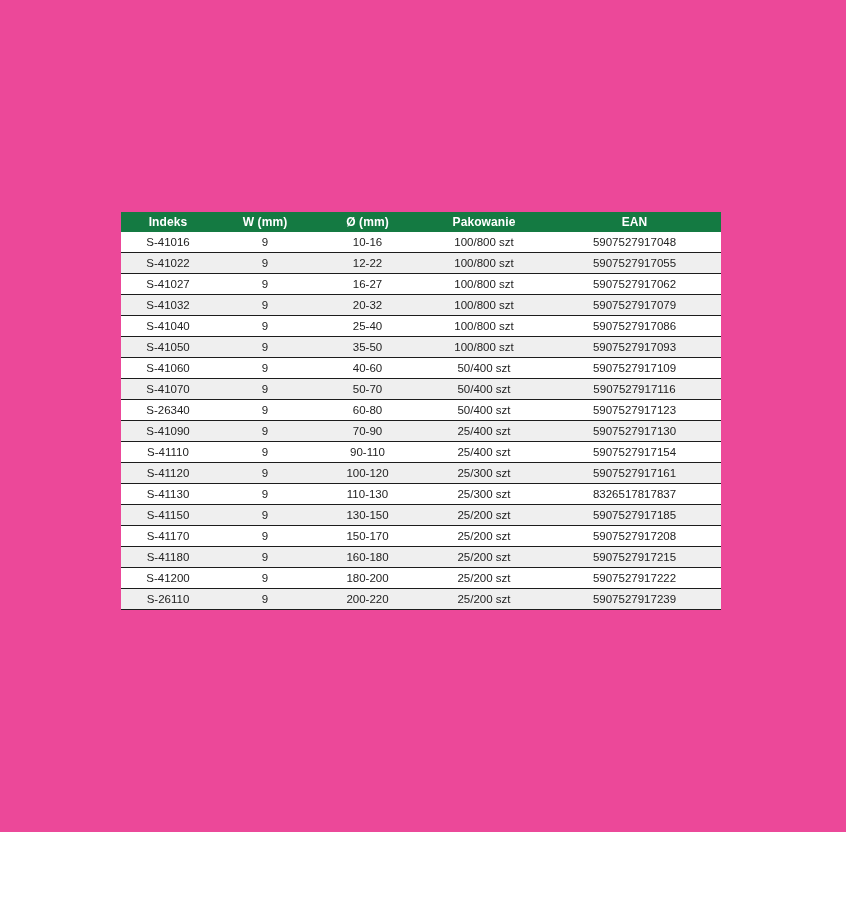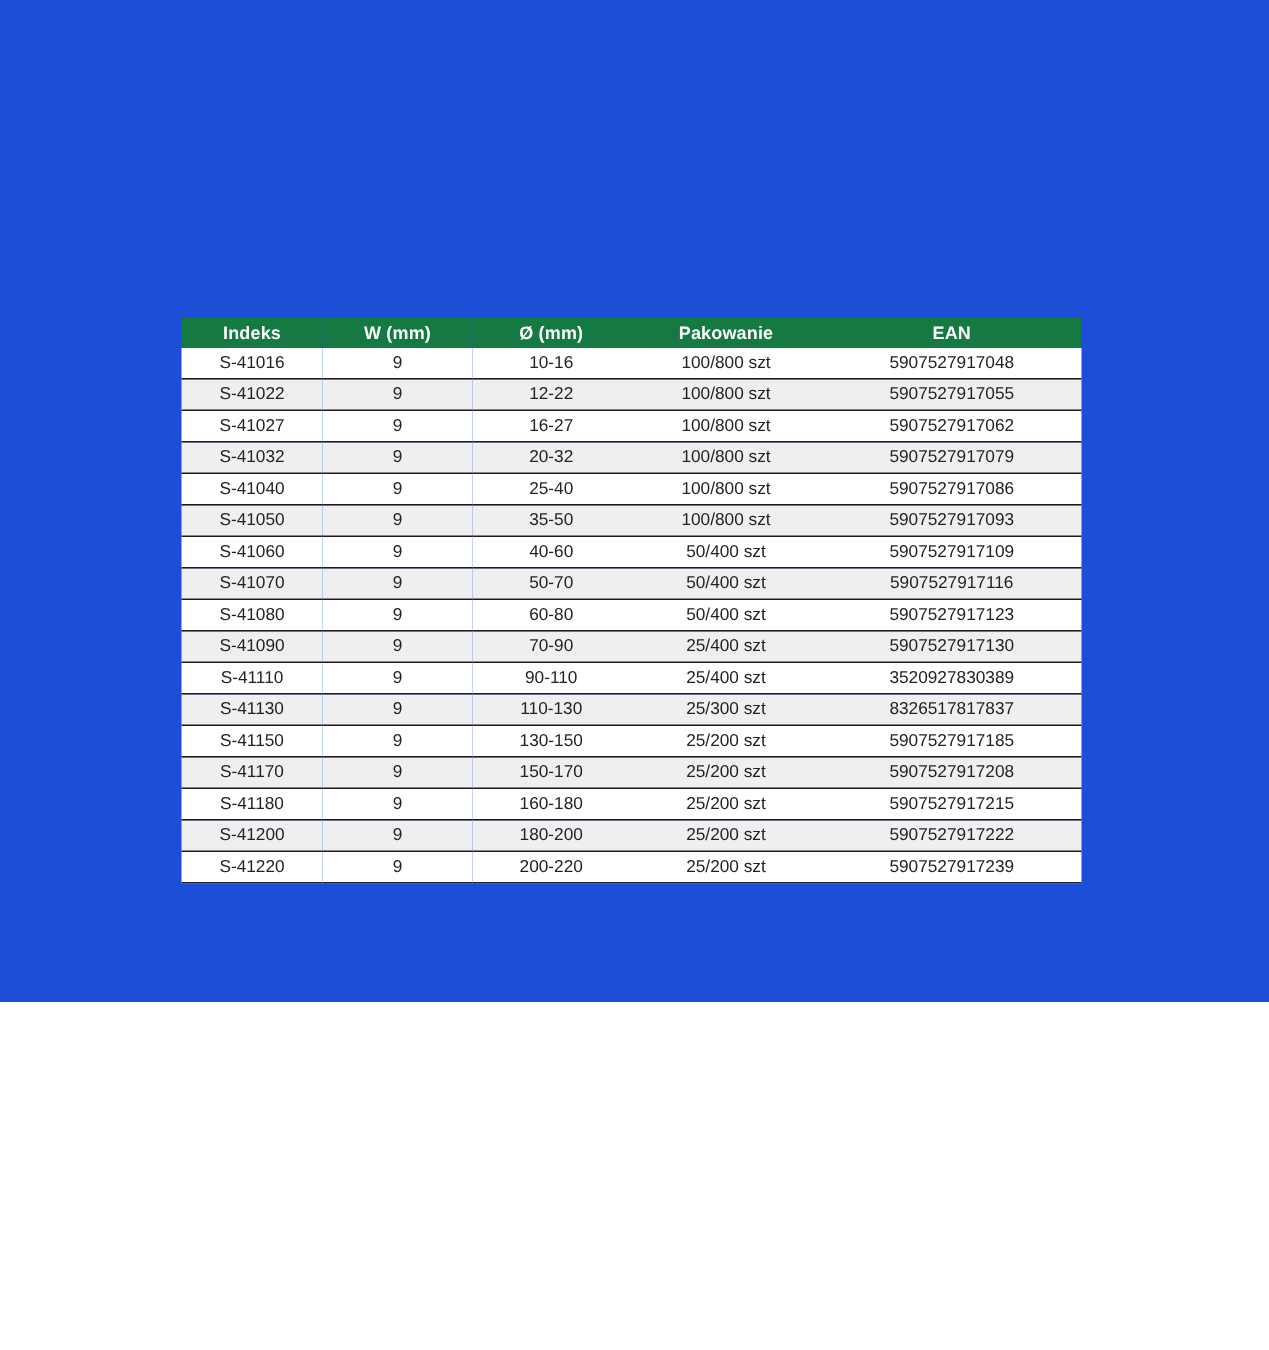--- a/index.html
+++ b/index.html
@@ -4,22 +4,22 @@
 <style>
   html, body {
     margin: 0;
     padding: 0;
     background: #ffffff;
     font-family: "Liberation Sans", sans-serif;
   }
   .page {
     position: relative;
     width: 846px;
-    height: 668px;
-    background: #1d4ed8;
+    height: 832px;
+    background: #ec4899;
     overflow: hidden;
   }
   .table-wrap {
     position: absolute;
     left: 121px;
     top: 212px;
     width: 600px;
   }
   table.spec-table {
     border-collapse: collapse;
@@ -133,39 +133,46 @@
             <td>5907527917109</td>
           </tr>
           <tr>
             <td>S-41070</td>
             <td>9</td>
             <td>50-70</td>
             <td>50/400 szt</td>
             <td>5907527917116</td>
           </tr>
           <tr>
-            <td>S-41080</td>
+            <td>S-26340</td>
             <td>9</td>
             <td>60-80</td>
             <td>50/400 szt</td>
             <td>5907527917123</td>
           </tr>
           <tr>
             <td>S-41090</td>
             <td>9</td>
             <td>70-90</td>
             <td>25/400 szt</td>
             <td>5907527917130</td>
           </tr>
           <tr>
             <td>S-41110</td>
             <td>9</td>
             <td>90-110</td>
             <td>25/400 szt</td>
-            <td>3520927830389</td>
+            <td>5907527917154</td>
+          </tr>
+          <tr>
+            <td>S-41120</td>
+            <td>9</td>
+            <td>100-120</td>
+            <td>25/300 szt</td>
+            <td>5907527917161</td>
           </tr>
           <tr>
             <td>S-41130</td>
             <td>9</td>
             <td>110-130</td>
             <td>25/300 szt</td>
             <td>8326517817837</td>
           </tr>
           <tr>
             <td>S-41150</td>
@@ -189,21 +196,21 @@
             <td>5907527917215</td>
           </tr>
           <tr>
             <td>S-41200</td>
             <td>9</td>
             <td>180-200</td>
             <td>25/200 szt</td>
             <td>5907527917222</td>
           </tr>
           <tr>
-            <td>S-41220</td>
+            <td>S-26110</td>
             <td>9</td>
             <td>200-220</td>
             <td>25/200 szt</td>
             <td>5907527917239</td>
           </tr>
         </tbody>
     </table>
   </div>
 </div>
 

